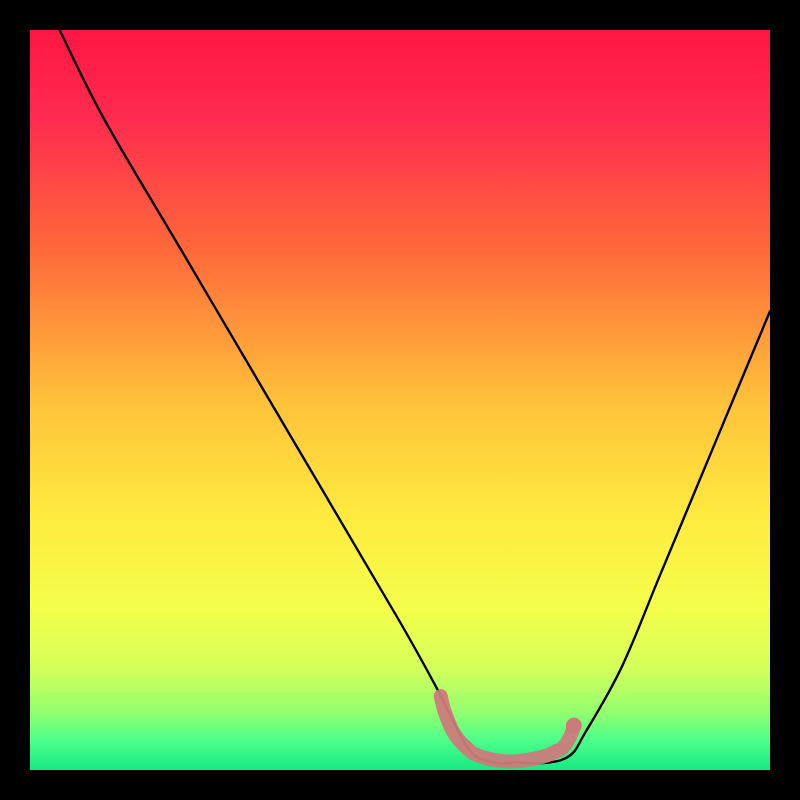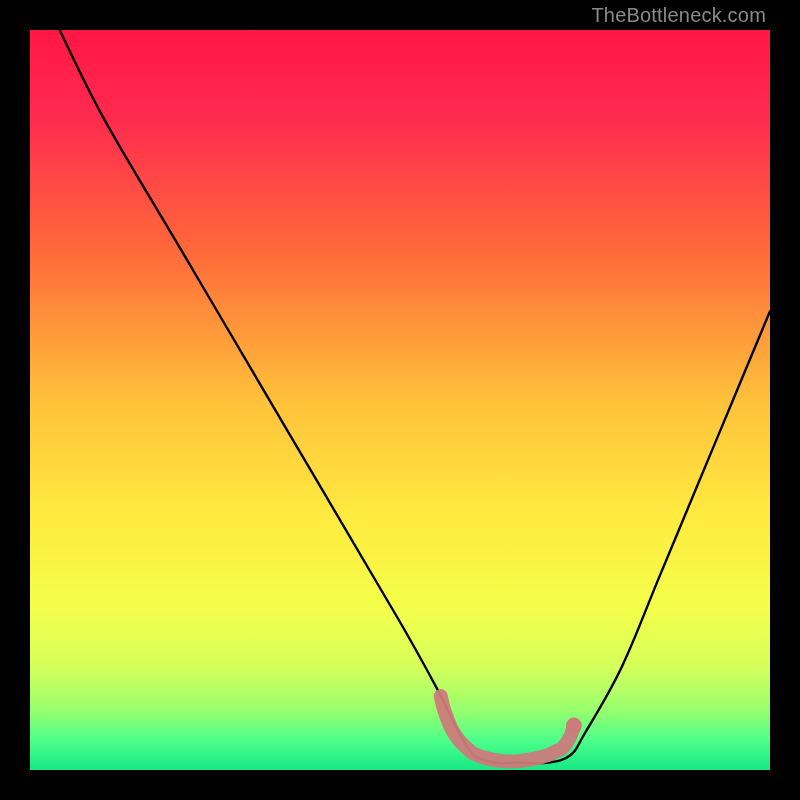--- a/index.html
+++ b/index.html
@@ -73,14 +73,13 @@
           </linearGradient>
       </defs>
       <rect x="0" y="0" width="740" height="740" fill="url(#bg)"></rect>
     </svg>
     <svg class="curve" viewBox="0 0 740 740" preserveAspectRatio="none">
       <path id="main-curve" fill="none" stroke="#000000" stroke-width="2.4" stroke-linecap="round" d="M 29.6 0 C 37.592 15.983999999999991, 52.688 50.171999999999954, 74 88.79999999999995 C 95.312 127.42799999999995, 121.36 169.312, 148 214.60000000000002 C 174.64 259.88800000000003, 195.36 295.11199999999997, 222 340.4 C 248.64 385.688, 269.36 420.912, 296 466.2 C 322.64 511.488, 350.02 557.3679999999999, 370 592 C 389.98 626.6320000000001, 396.34400000000005 638.62, 407.00000000000006 658.6 C 417.65600000000006 678.58, 422.54 691.012, 429.2 703 C 435.85999999999996 714.988, 437.34 719.8720000000001, 444 725.2 C 450.66 730.528, 458.20799999999997 731.268, 466.2 732.6 C 474.192 733.932, 479.076 732.6, 488.40000000000003 732.6 C 497.72400000000005 732.6, 508.67600000000004 733.932, 518 732.6 C 527.324 731.268, 533.54 730.528, 540.1999999999999 725.2 C 546.8599999999999 719.8720000000001, 545.6759999999999 718.984, 555 703 C 564.3240000000001 687.016, 578.68 664.372, 592 636.4 C 605.32 608.428, 615.68 579.568, 629 547.6 C 642.32 515.6320000000001, 652.68 490.76800000000003, 666 458.8 C 679.32 426.832, 689.68 401.968, 703 370 C 716.32 338.032, 733.34 297.18399999999997, 740 281.2"></path>
       <path id="highlight-curve" fill="none" stroke="#cc7b7b" stroke-width="14" stroke-linecap="round" stroke-linejoin="round" opacity="0.95" d="M 410.70000000000005 666 C 411.36600000000004 668.664, 412.40200000000004 674.8059999999999, 414.40000000000003 680.8 C 416.398 686.794, 419.13599999999997 693.972, 421.79999999999995 699.3 C 424.46399999999994 704.6279999999999, 426.536 707.0699999999999, 429.2 710.4 C 431.864 713.73, 433.936 715.4024, 436.59999999999997 717.8 C 439.26399999999995 720.1976, 440.004 721.722, 444 723.72 C 447.996 725.7180000000001, 453.472 727.568, 458.8 728.9 C 464.12800000000004 730.232, 468.272 730.7204, 473.6 731.12 C 478.92800000000005 731.5196, 483.072 731.5196, 488.40000000000003 731.12 C 493.72800000000007 730.7204, 497.87200000000007 729.9656, 503.20000000000005 728.9 C 508.528 727.8344, 514.004 726.532, 518 725.2 C 521.996 723.868, 522.736 722.832, 525.4 721.5 C 528.064 720.168, 530.136 720.4639999999999, 532.8 717.8 C 535.4639999999999 715.136, 538.2019999999999 710.696, 540.1999999999999 706.7 C 542.198 702.7040000000001, 543.2339999999999 697.5980000000001, 543.9 695.6"></path>
       <circle id="highlight-dot" r="8" fill="#cc7b7b" cx="543.9" cy="695.6"></circle>
     </svg>
   </div>
-  <div class="watermark">TheBottleneck.com</div>
 </div>
 
 </body></html>

